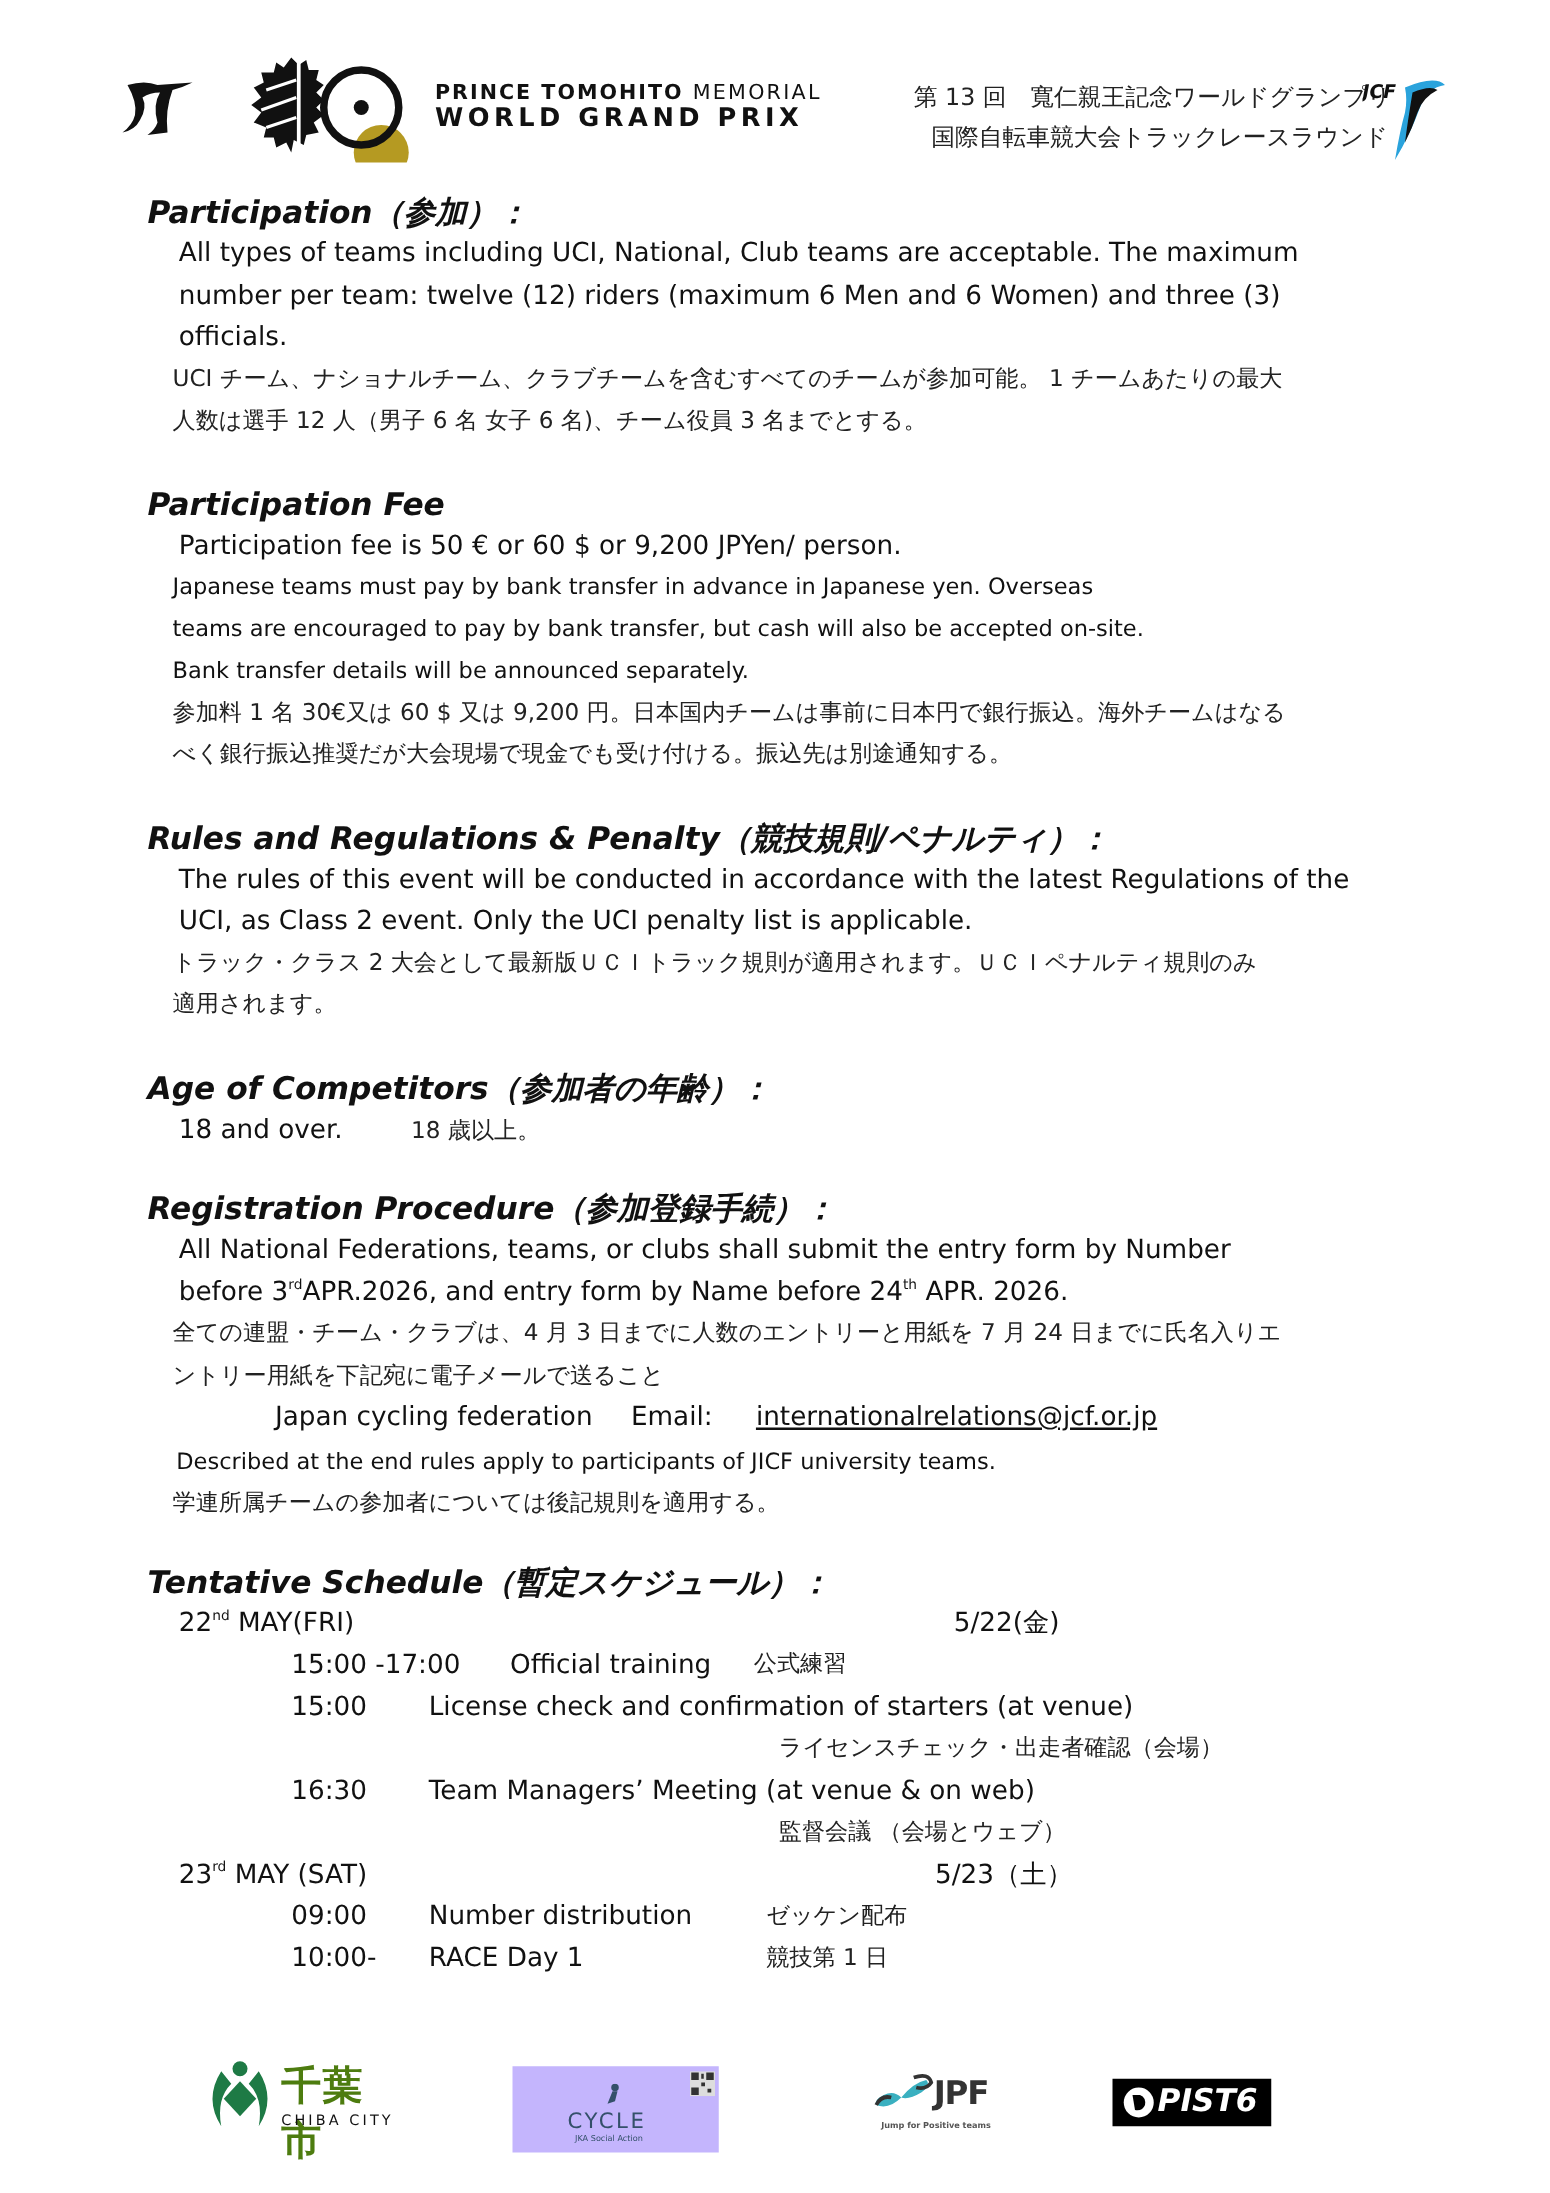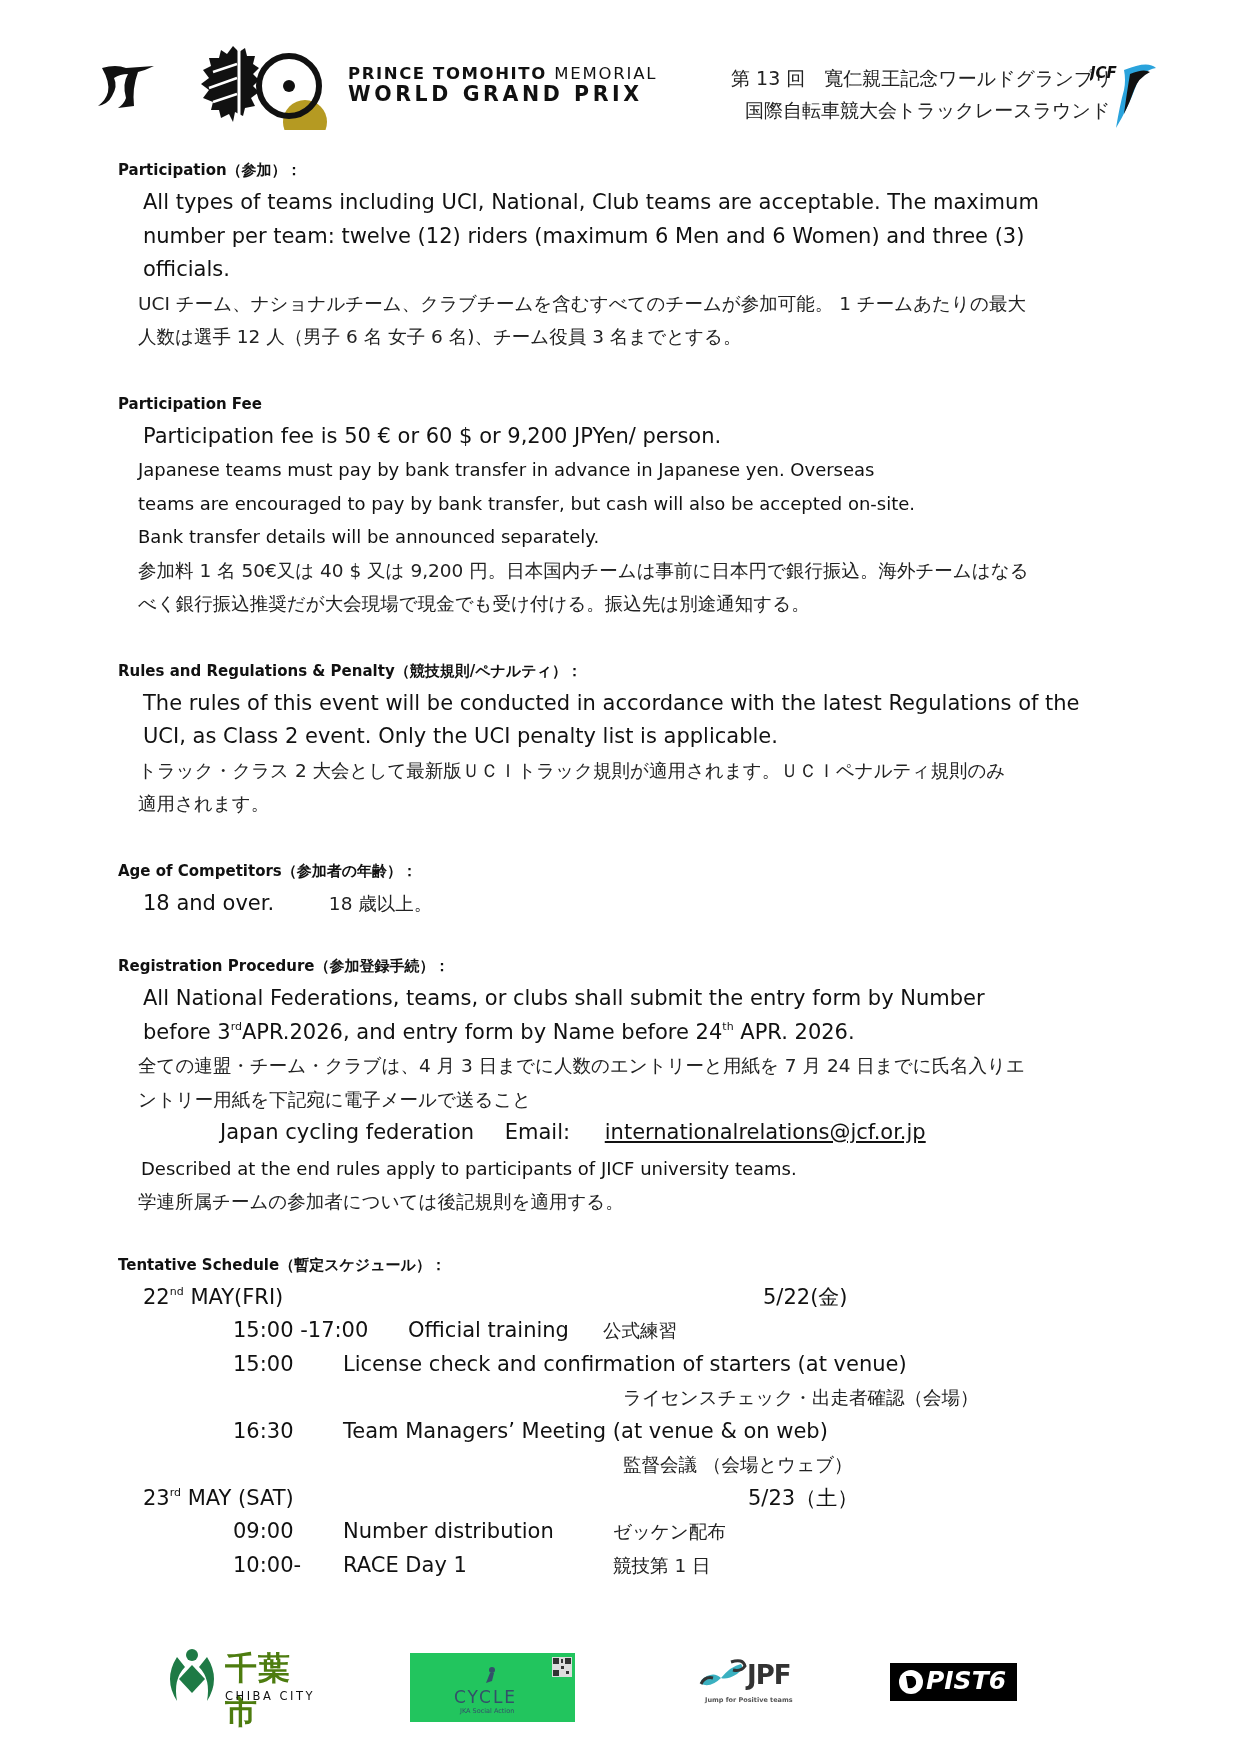--- a/index.html
+++ b/index.html
@@ -15,38 +15,38 @@
   .wgp-title { left: 348px; top: 64px; font-family: "DejaVu Sans", sans-serif; }
   .wgp-line1 { font-size: 16.5px; font-weight: bold; letter-spacing: 1.6px; white-space: nowrap; }
   .wgp-line1 .light { font-weight: normal; letter-spacing: 1.8px; }
   .wgp-line2 { font-size: 20.5px; font-weight: bold; letter-spacing: 3.6px; white-space: nowrap; margin-top: -1px; }
   .jp-title { left: 690px; top: 62px; font-size: 19px; line-height: 32px; color: #222; white-space: nowrap; margin-left: 41px; }
   .jp-title .l2 { padding-left: 14px; }
   .jcf-logo { left: 1090px; top: 60px; width: 72px; height: 70px; }
 
   
   .content { left: 118px; top: 154px; width: 1020px; }
-  .h { font-size: 15px; font-weight: bold; line-height: 32px; white-space: nowrap; }
+  .h { font-size: 25px; font-weight: bold; line-height: 32px; white-space: nowrap; font-style: italic; }
   .p { font-size: 21px; line-height: 33.5px; padding-left: 25px; white-space: nowrap; }
   .p2 { font-size: 18px; line-height: 33.5px; padding-left: 20px; white-space: nowrap; }
   .jp { font-size: 18.5px; line-height: 33.5px; padding-left: 20px; white-space: nowrap; color: #222; }
   .gap { height: 34px; }
   .gap2 { height: 30px; }
   sup { font-size: 11px; vertical-align: 9px; line-height: 0; }
   .email { text-decoration: underline; color: #111; margin-left: 28px; }
   .indent-email { padding-left: 102px; }
   .sched-row { display: flex; font-size: 21px; line-height: 33.5px; white-space: nowrap; }
   .c-date { width: 520px; padding-left: 25px; box-sizing: border-box; }
   .c-time { padding-left: 115px; width: 225px; box-sizing: border-box; }
   .c-time2 { padding-left: 115px; width: 185px; box-sizing: border-box; }
   .jp-inline { font-size: 18.5px; color: #222; }
 
   
   .chiba { left: 163px; top: 1643px; width: 160px; height: 72px; }
-  .cycle { left: 410px; top: 1653px; width: 165px; height: 69px; background: #22c55e; }
+  .cycle { left: 410px; top: 1653px; width: 165px; height: 69px; background: #c4b5fd; }
   .jpf { left: 697px; top: 1658px; width: 115px; height: 56px; }
   .pist6 { left: 890px; top: 1663px; width: 127px; height: 38px; background: #000; }
 </style>
 </head>
 <body>
 
 <div class="abs sc-logo">
   <svg width="62" height="50" viewBox="0 0 62 50">
     <path d="M6 6 Q20 2 30 6 L58 4 Q50 8 42 10 Q36 26 38 44 L22 46 Q28 42 30 36 Q26 22 32 12 Q24 12 18 16 Q22 24 16 34 Q12 42 2 44 Q10 38 12 30 Q14 20 6 6 Z" fill="#111"></path>
   </svg>
@@ -94,21 +94,21 @@
   <div class="p">officials.</div>
   <div class="jp">UCI チーム、ナショナルチーム、クラブチームを含むすべてのチームが参加可能。 1 チームあたりの最大</div>
   <div class="jp">人数は選手 12 人（男子 6 名 女子 6 名)、チーム役員 3 名までとする。</div>
   <div class="gap"></div>
 
   <div class="h">Participation Fee</div>
   <div class="p">Participation fee is 50 € or 60 $ or 9,200 JPYen/ person.</div>
   <div class="p2">Japanese teams must pay by bank transfer in advance in Japanese yen. Overseas</div>
   <div class="p2">teams are encouraged to pay by bank transfer, but cash will also be accepted on-site.</div>
   <div class="p2">Bank transfer details will be announced separately.</div>
-  <div class="jp">参加料 1 名 50€又は 40 $ 又は 9,200 円。日本国内チームは事前に日本円で銀行振込。海外チームはなる</div>
+  <div class="jp">参加料 1 名 30€又は 60 $ 又は 9,200 円。日本国内チームは事前に日本円で銀行振込。海外チームはなる</div>
   <div class="jp">べく銀行振込推奨だが大会現場で現金でも受け付ける。振込先は別途通知する。</div>
   <div class="gap"></div>
 
   <div class="h">Rules and Regulations &amp; Penalty（競技規則/ペナルティ）：</div>
   <div class="p">The rules of this event will be conducted in accordance with the latest Regulations of the</div>
   <div class="p">UCI,  as Class 2 event. Only the UCI penalty list is applicable.</div>
   <div class="jp">トラック・クラス 2 大会として最新版ＵＣＩトラック規則が適用されます。ＵＣＩペナルティ規則のみ</div>
   <div class="jp">適用されます。</div>
   <div class="gap"></div>
 

